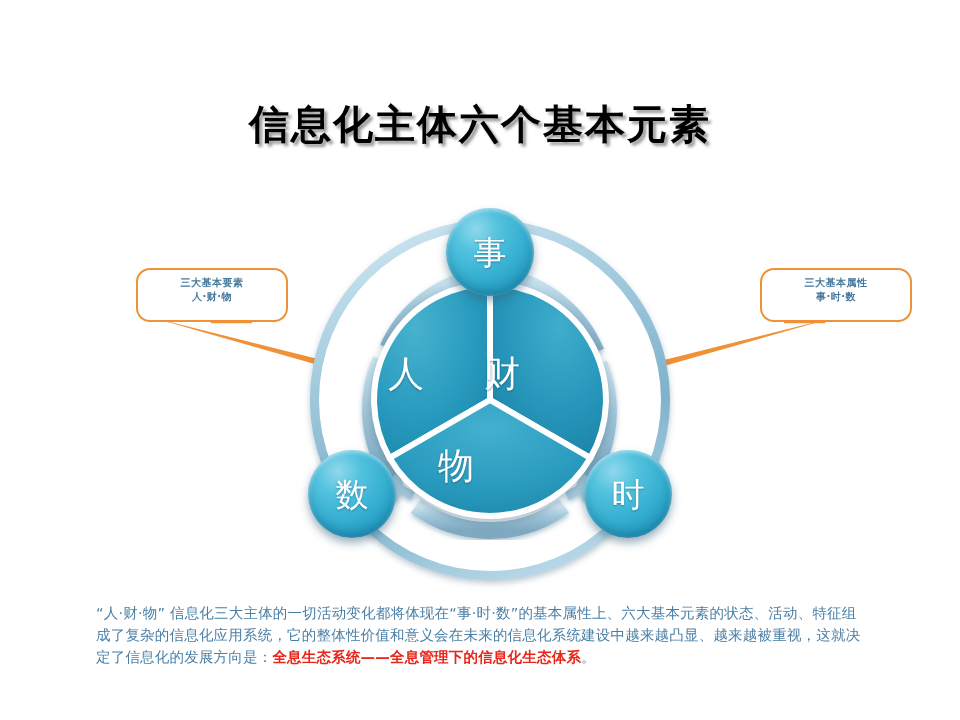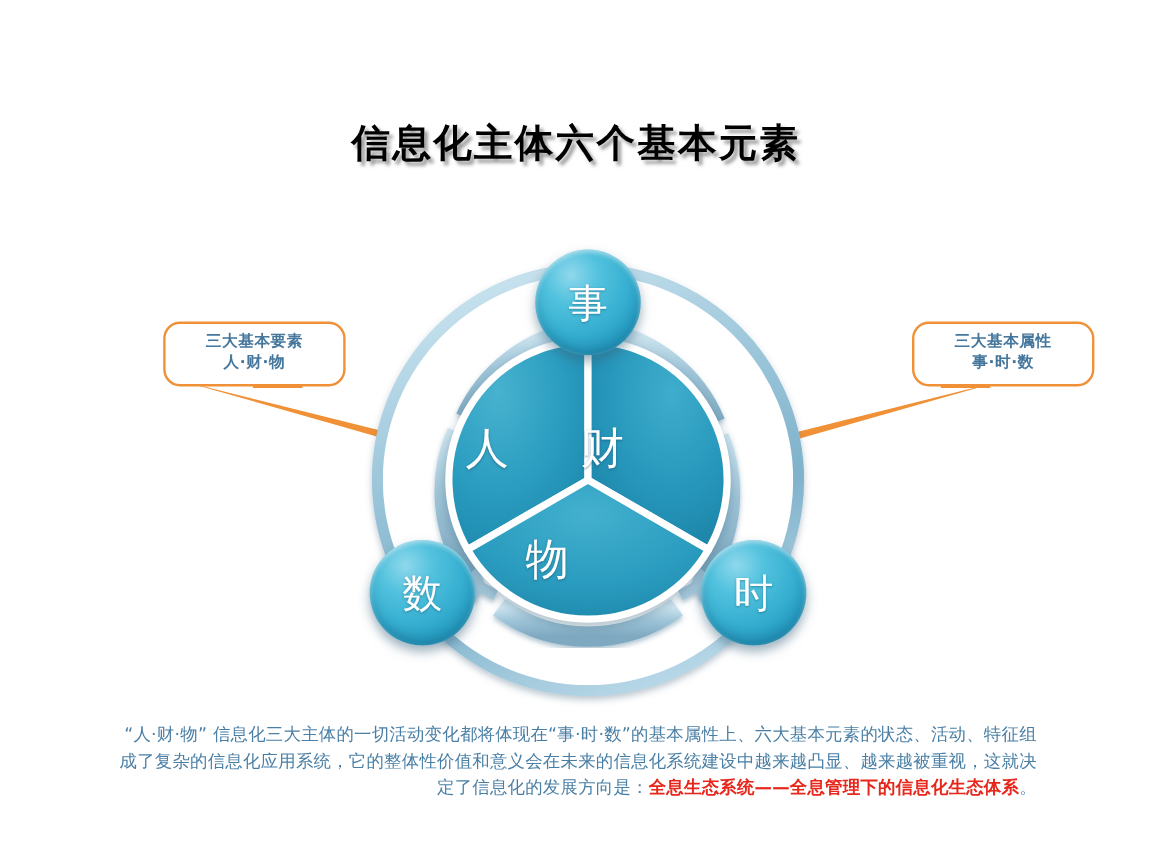--- a/index.html
+++ b/index.html
@@ -25,21 +25,21 @@
   }
 
   
   #title {
     position: absolute;
     left: 0;
     top: 102px;
     width: 960px;
     text-align: center;
     font-family: "DejaVu Sans", "Liberation Sans", sans-serif;
-    font-size: 32px;
+    font-size: 40px;
     font-weight: bold;
     letter-spacing: 2px;
     color: #000000;
     text-shadow: 3px 3px 3px rgba(120,120,120,0.75);
     white-space: nowrap;
     line-height: 1.1;
   }
 
   
   #diagram {
@@ -148,21 +148,21 @@
     position: absolute;
     border: 2.5px solid #f09137;
     border-radius: 14px;
     background: #ffffff;
     padding: 6px 10px 7px 10px;
     text-align: center;
     box-sizing: border-box;
   }
   .callout .cl-line {
     color: #45779c;
-    font-size: 13px;
+    font-size: 10px;
     font-weight: bold;
     font-family: "DejaVu Sans", "Liberation Sans", sans-serif;
     line-height: 1.35;
     white-space: nowrap;
     letter-spacing: 0.5px;
   }
   #callout-left  { left: 136px; top: 268px; width: 152px; height: 54px; }
   #callout-right { left: 748px; top: 268px; width: 152px; height: 54px; margin-left: 12px; }
 
   
@@ -172,21 +172,21 @@
     width: 960px; height: 720px;
     pointer-events: none;
   }
 
   
   #footnote {
     position: absolute;
     left: 96px;
     top: 602px;
     width: 768px;
-    text-align: right;
+    text-align: left;
     color: #4a7fa5;
     font-size: 14.5px;
     line-height: 22px;
     font-family: "DejaVu Sans", "Liberation Sans", sans-serif;
     letter-spacing: 0.2px;
   }
   #footnote .emph {
     color: #e8271c;
     font-weight: bold;
   }

